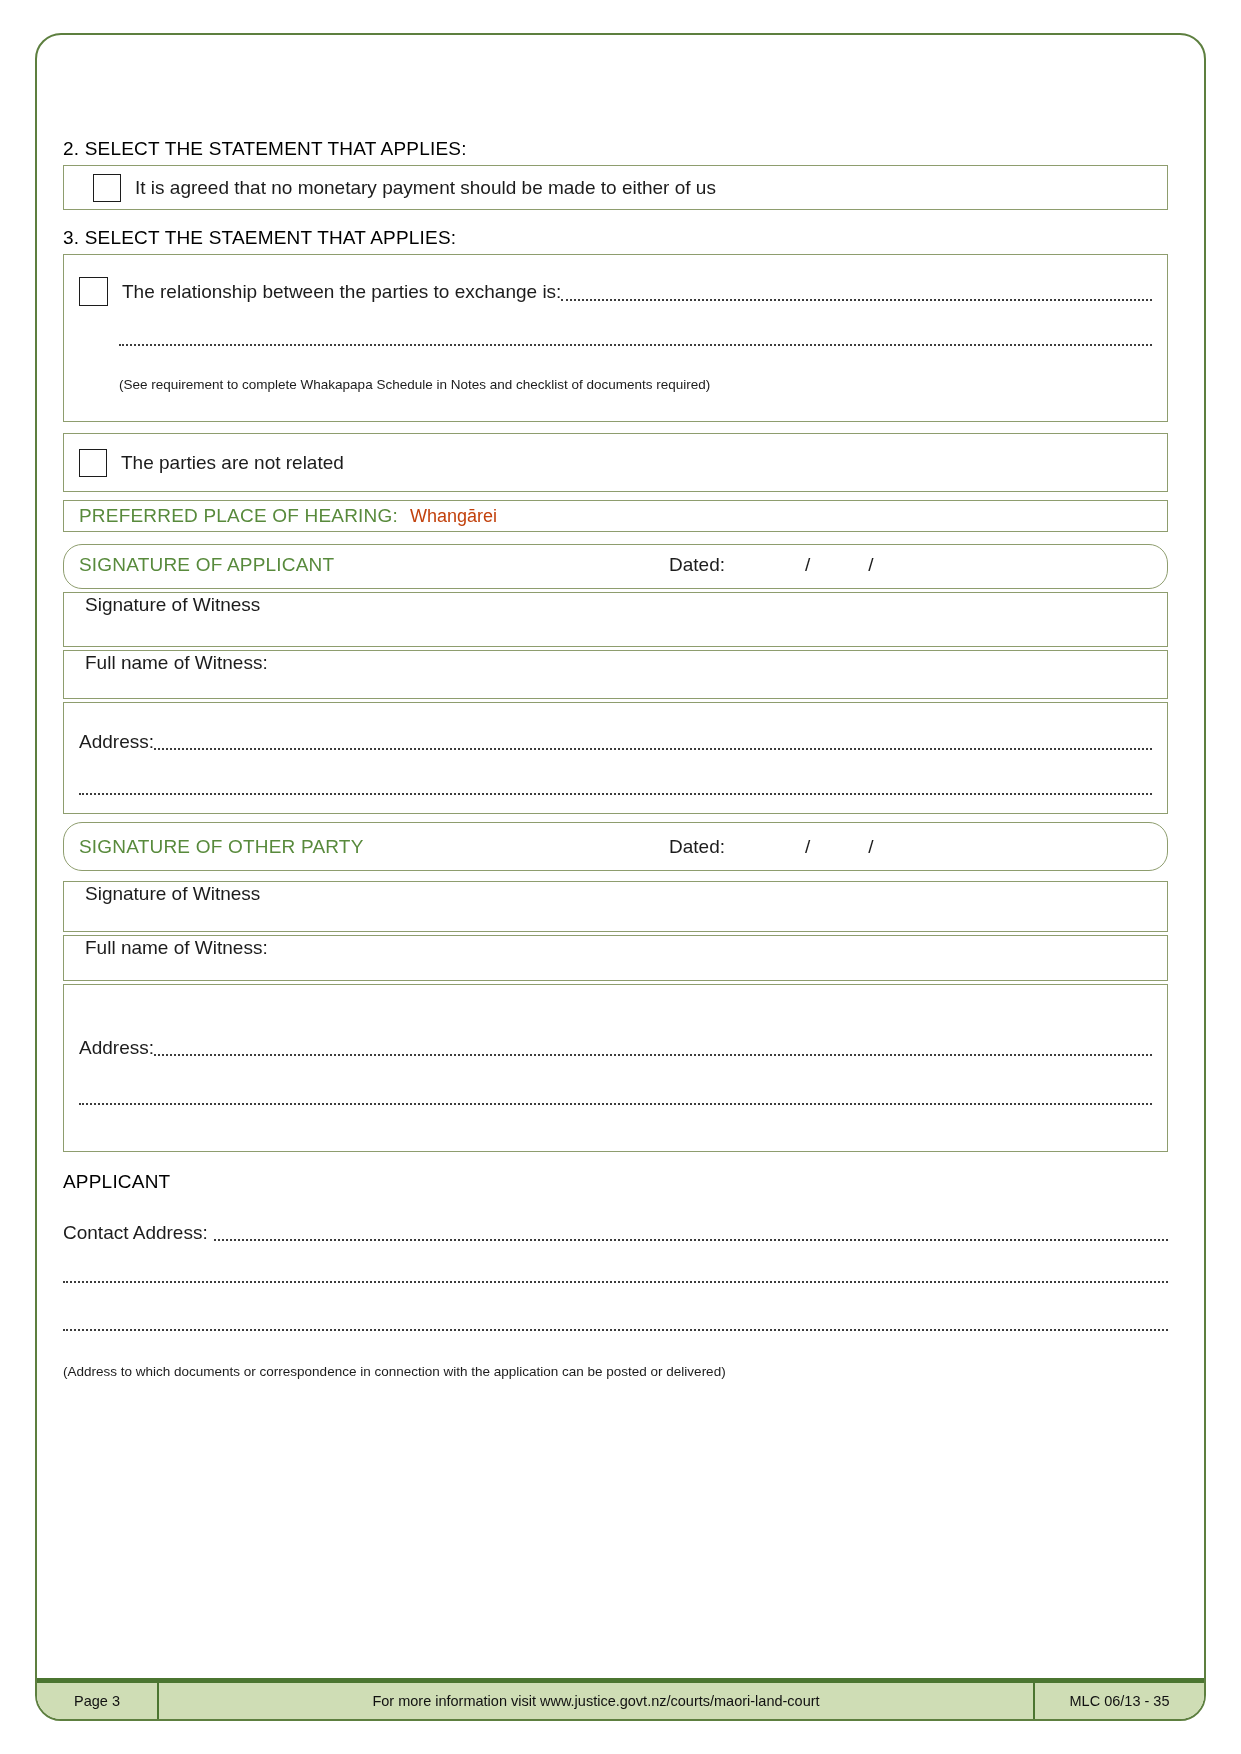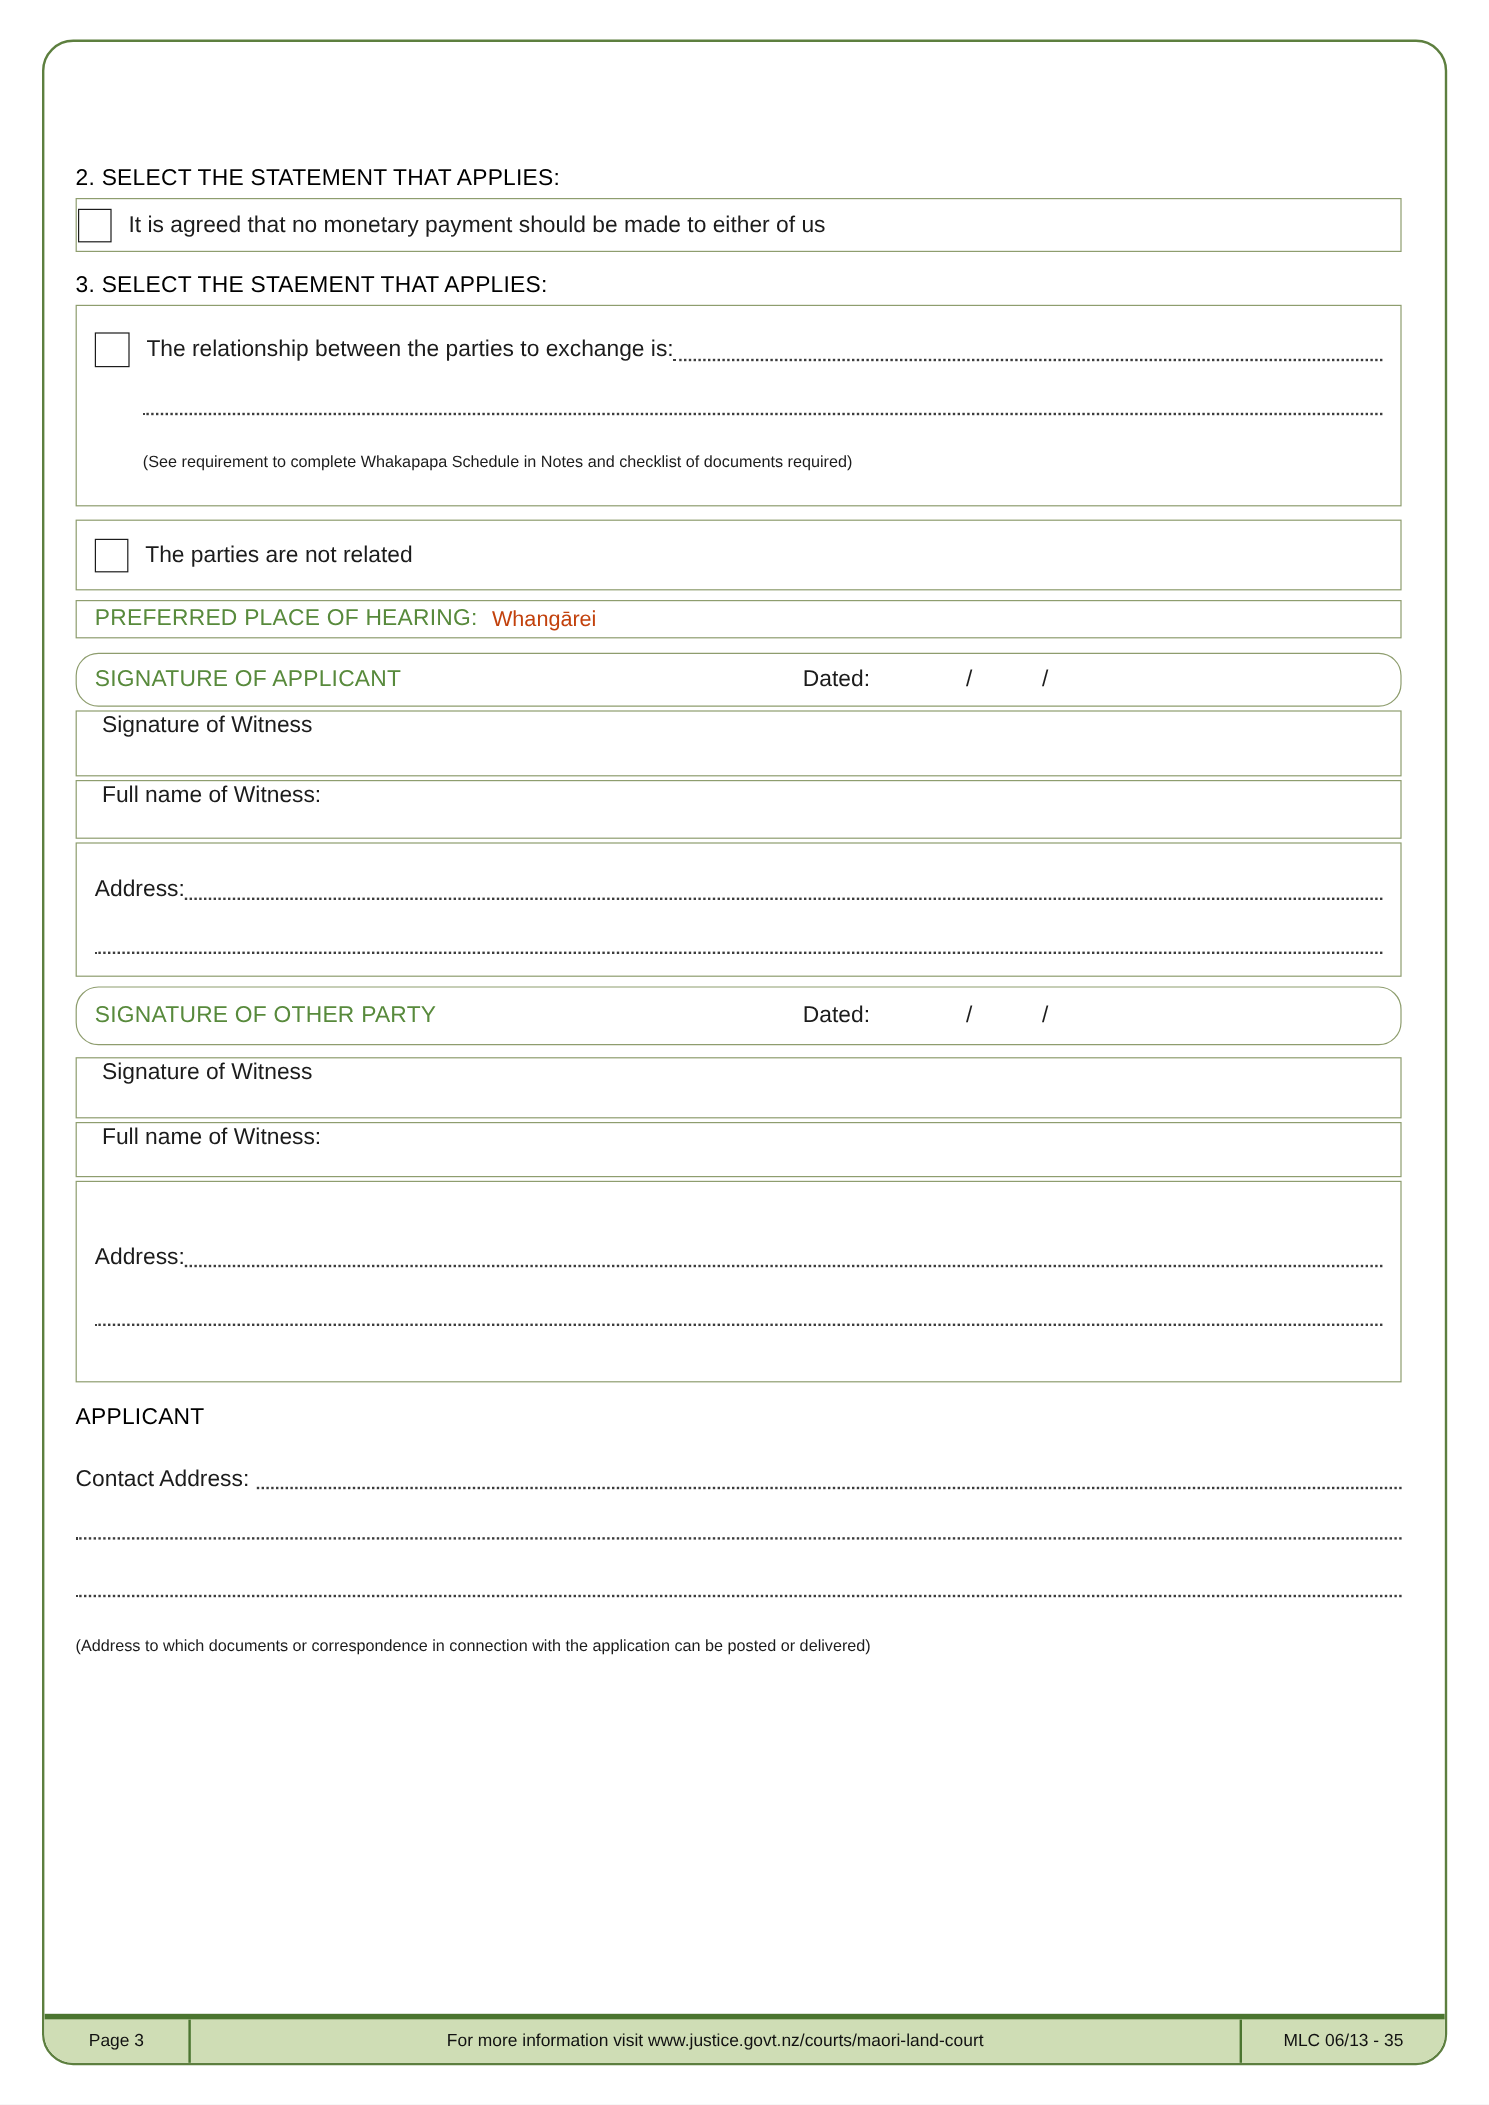--- a/index.html
+++ b/index.html
@@ -63,34 +63,34 @@
   .t { font-size:19px; line-height:24px; white-space:nowrap; }
   
   .box-a { margin-top:12px; height:171px; padding:20px 15px 0 15px; }
   .box-a .row1 { display:flex; align-items:flex-end; }
   .box-a .row1 .cb { align-self:flex-start; margin-right:12px; }
   .box-a .row1 .t { line-height:30px; }
   .box-a .row1 .dots { margin-bottom:5px; }
   .box-a .row2 { display:flex; align-items:flex-end; margin-top:32px; margin-left:40px; }
   .box-a .row2 .dots { margin-bottom:4px; }
   .box-a .row3 { margin-top:20px; margin-left:40px; }
-  .box-b { margin-top:5px; height:45px; display:flex; align-items:center; padding:0 1px; }
+  .box-b { margin-top:5px; height:45px; display:flex; align-items:center; padding:0 29px; }
   .box-b .cb, .box-c .cb { width:28px; height:28px; margin-right:14px; }
   .box-c { margin-top:11px; height:59px; display:flex; align-items:center; padding:0 15px; }
   .box-d { margin-top:5px; height:168px; padding:22px 15px 0 15px; }
   .box-d .row1 { display:flex; align-items:flex-end; }
   .box-d .row1 .cb { align-self:flex-start; margin-right:14px; width:29px; height:29px; }
   .box-d .row1 .t { line-height:29px; }
   .box-d .row1 .dots { margin-bottom:5px; }
   .box-d .mid-dotline { margin:38px 0 0 40px; }
   .box-d .note { margin:30px 0 0 40px; font-size:13.5px; line-height:17px; color:#1c1c1c; }
   .box-hearing { margin-top:8px; height:32px; display:flex; align-items:center; padding:0 15px; }
   .box-hearing .label { font-size:19px; color:#588a3c; letter-spacing:0.2px; }
   .box-hearing .value { font-size:18px; color:#c2410c; margin-left:12px; }
-  .sig-header { display:flex; align-items:center; padding:0 15px;border-radius:19px; }
+  .sig-header { display:flex; align-items:flex-end; padding:12px 15px;border-radius:19px; }
   .sig-header .title { font-size:19px; color:#588a3c; letter-spacing:0.2px; flex:0 0 auto; }
   .dated-group { margin-left:auto; width:483px; display:flex; align-items:center; font-size:19px; }
   .dated-group .slash1 { margin-left:80px; }
   .dated-group .slash2 { margin-left:58px; }
   .sig-a-header { margin-top:12px; height:45px; }
   .sig-b-header { margin-top:8px; height:49px; }
   .frow { display:flex; align-items:flex-start; padding:0 21px; }
   .row-a1 { margin-top:3px; height:55px; }
   .row-a2 { margin-top:3px; height:49px; }
   .row-b1 { margin-top:10px; height:51px; }

